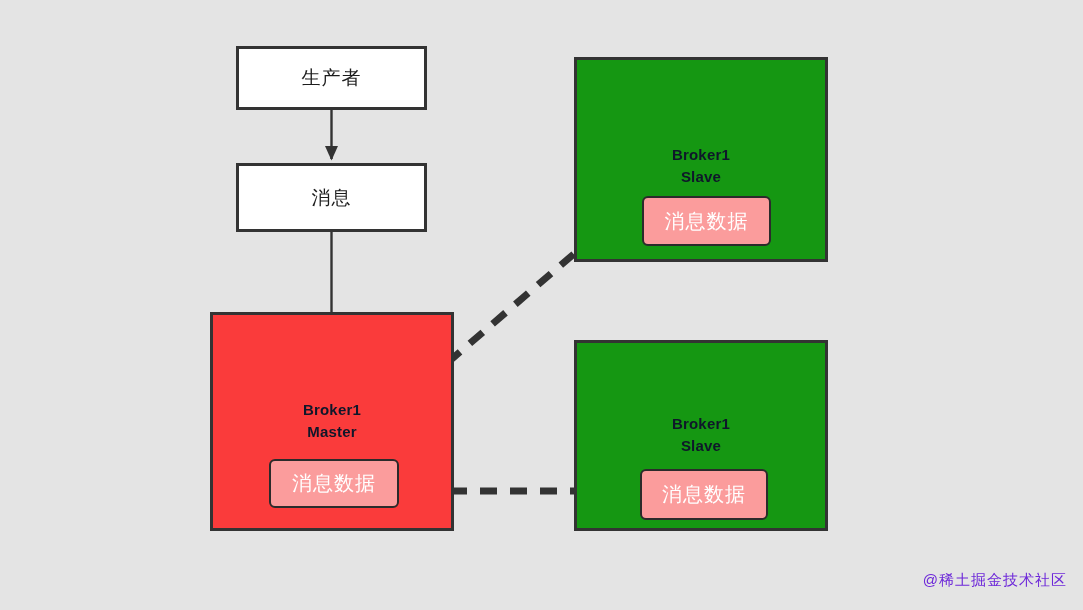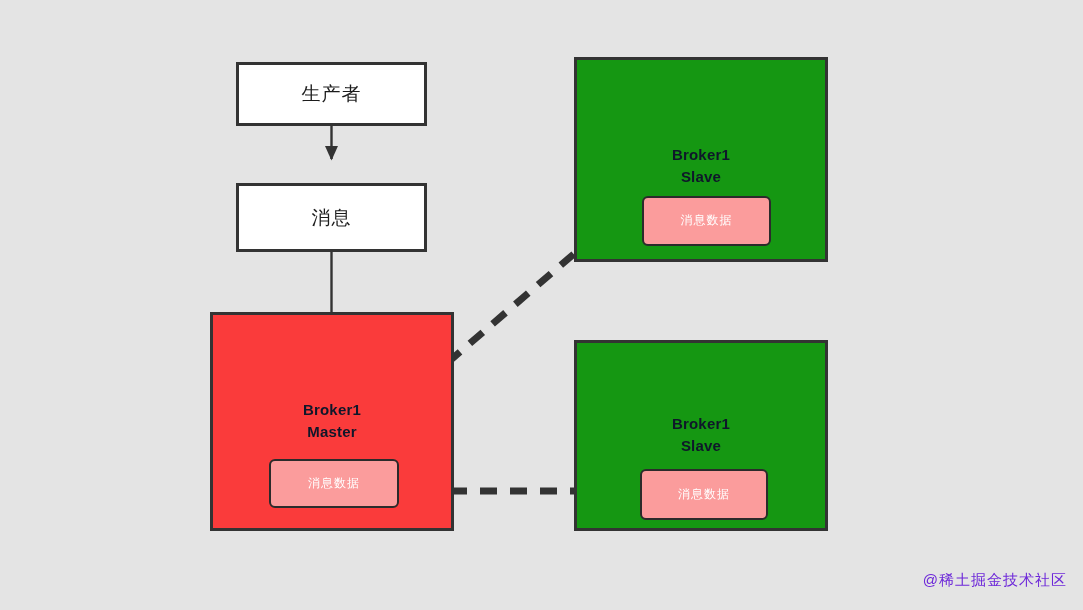--- a/index.html
+++ b/index.html
@@ -68,21 +68,21 @@
   .data-box {
     position: absolute;
     box-sizing: border-box;
     background: #fb9c9c;
     border: 2px solid #2b2b2b;
     border-radius: 6px;
     display: flex;
     align-items: center;
     justify-content: center;
     color: #ffffff;
-    font-size: 12px;
+    font-size: 20px;
     font-weight: 500;
     letter-spacing: 1px;
   }
 
   #arrow-layer {
     position: absolute;
     left: 0;
     top: 0;
     width: 1083px;
     height: 610px;
@@ -116,25 +116,25 @@
 
     <line x1="331.5" y1="110" x2="331.5" y2="159" stroke="#333333" stroke-width="2.4" marker-end="url(#arrowhead-solid)"></line>
 
     <line x1="331.5" y1="232" x2="331.5" y2="452" stroke="#333333" stroke-width="2.4" marker-end="url(#arrowhead-solid)"></line>
 
     <line x1="288" y1="500" x2="633" y2="203" stroke="#333333" stroke-width="7" stroke-dasharray="17 13" stroke-linecap="butt" marker-end="url(#arrowhead-dashed)"></line>
 
     <line x1="390" y1="491" x2="631" y2="491" stroke="#333333" stroke-width="7" stroke-dasharray="17 13" stroke-linecap="butt" marker-end="url(#arrowhead-dashed)"></line>
   </svg>
 
-  <div class="node plain-box" style="left:236px; top:46px; width:191px; height:64px;margin-top:16px;">
+  <div class="node plain-box" style="left:236px; top:46px; width:191px; height:64px;">
     <span>生产者</span>
   </div>
 
-  <div class="node plain-box" style="left:236px; top:163px; width:191px; height:69px;margin-top:20px;">
+  <div class="node plain-box" style="left:236px; top:163px; width:191px; height:69px;">
     <span>消息</span>
   </div>
 
   <div class="node broker-master" style="left:210px; top:312px; width:244px; height:219px;">
     <div class="broker-title" style="top:84px;"><span>Broker1</span><br><span>Master</span></div>
     <div class="data-box" style="left:56px; top:144px; width:130px; height:49px;">
       <span>消息数据</span>
     </div>
   </div>
 

